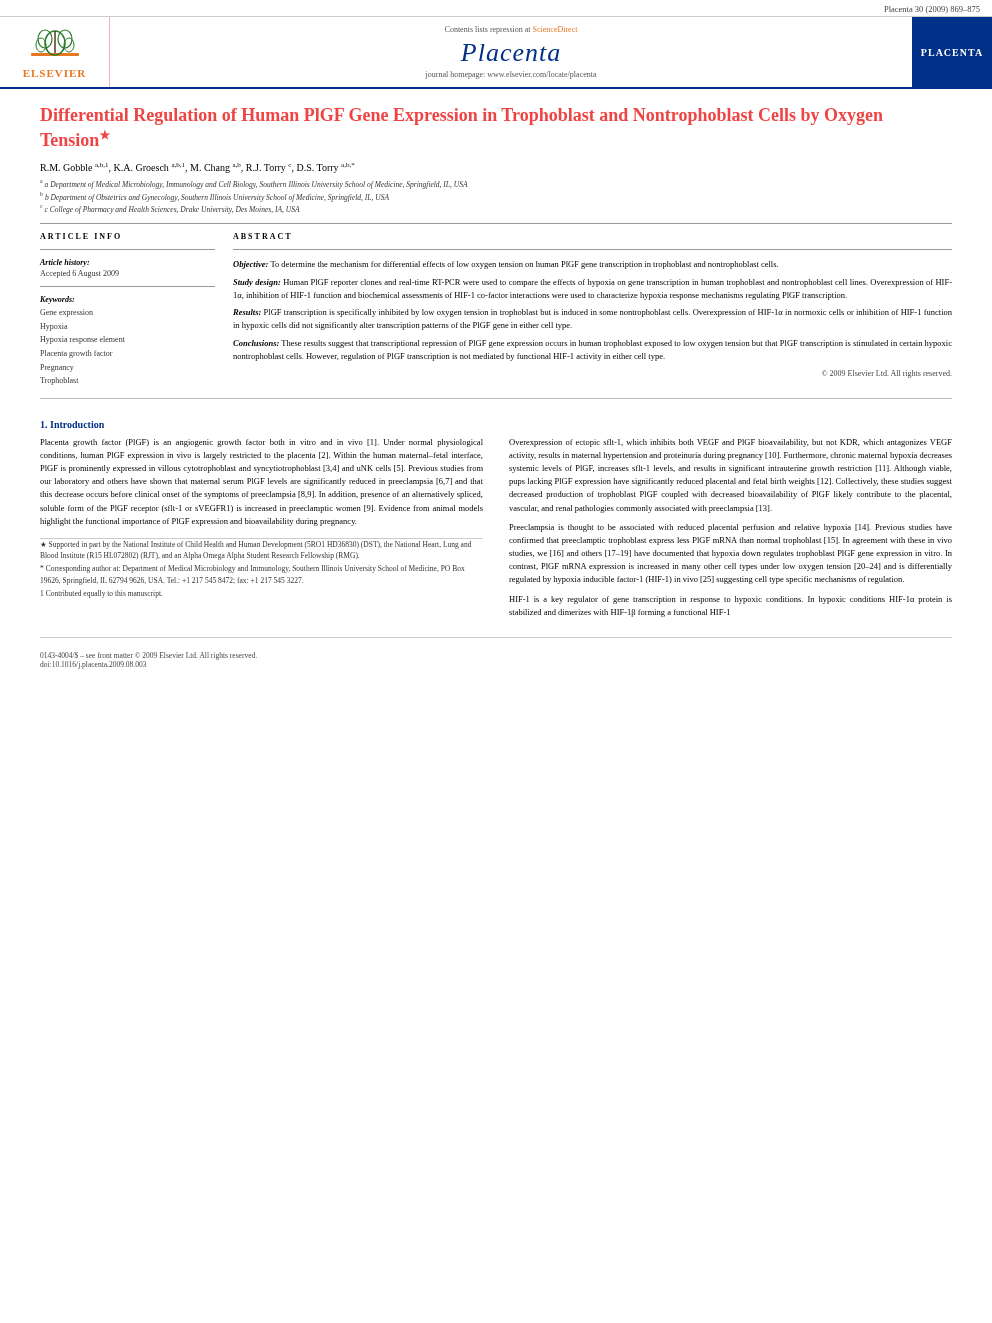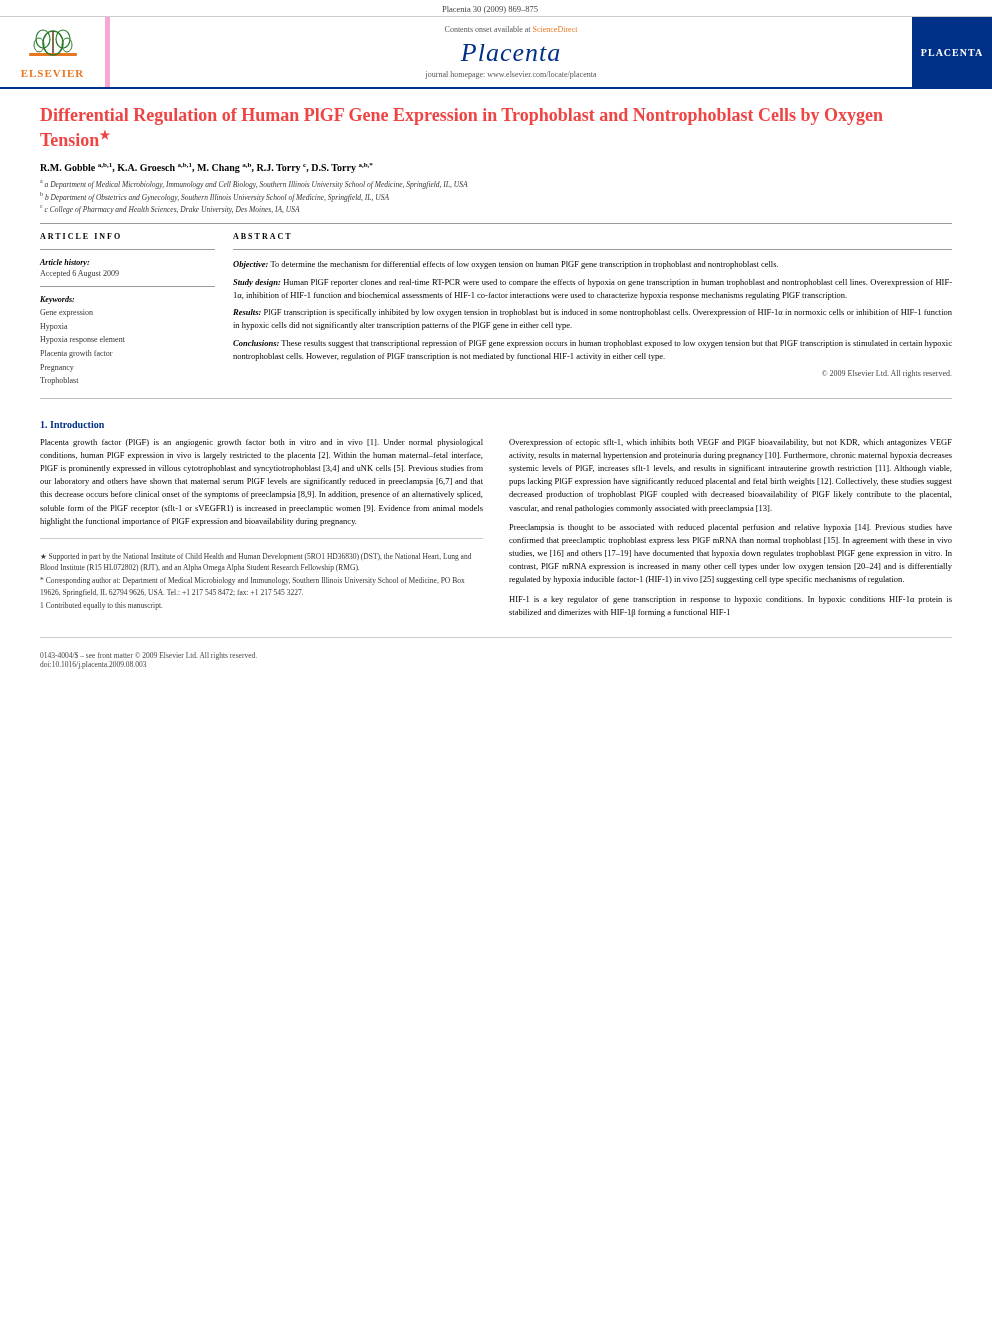--- a/index.html
+++ b/index.html
@@ -8,42 +8,42 @@
       font-family: 'Times New Roman', Times, serif;
       font-size: 9.5px;
       color: #000;
       width: 992px;
       min-height: 1323px;
     }
 
     
     .top-bar {
       background: #fff;
-      text-align: center;
+      text-align: right;
       font-size: 8.5px;
       color: #444;
       padding: 4px 12px 2px 0;
       border-bottom: 1px solid #ccc;
     }
 
     .journal-header {
       display: flex;
       align-items: stretch;
       border-bottom: 2px solid #003087;
       margin-bottom: 0;
     }
 
     .elsevier-logo {
       width: 110px;
       min-height: 70px;
       display: flex;
       flex-direction: column;
       align-items: center;
       justify-content: center;
-      border-right: 5px solid #f9a8d4;
+      border-right: 1px solid #f9a8d4;
       padding: 6px;
     }
 
     .journal-center {
       flex: 1;
       display: flex;
       flex-direction: column;
       align-items: center;
       justify-content: center;
       padding: 4px 0;
@@ -106,21 +106,20 @@
 
     .article-title .star {
       font-size: 12px;
       vertical-align: super;
     }
 
     .authors {
       font-size: 10px;
       color: #000;
       margin-bottom: 4px;
-      font-weight: bold;
     }
 
     .authors sup {
       font-size: 7px;
     }
 
     .affiliations {
       font-size: 7.5px;
       font-style: italic;
       color: #333;
@@ -247,21 +246,21 @@
       color: #000;
       line-height: 1.55;
       text-align: justify;
       margin-bottom: 6px;
     }
 
     
     .footnotes-area {
       margin-top: 10px;
       border-top: 1px solid #ccc;
-      padding-top: 12px;
+      padding-top: 0;
     }
 
     .footnote-line {
       font-size: 7.5px;
       color: #333;
       line-height: 1.5;
       margin-bottom: 2px;
     }
 
     
@@ -306,21 +305,21 @@
       <ellipse cx="16" cy="14" rx="7" ry="9" fill="none" stroke="#2a7a2a" stroke-width="1.2"></ellipse>
       <ellipse cx="36" cy="14" rx="7" ry="9" fill="none" stroke="#2a7a2a" stroke-width="1.2"></ellipse>
       <ellipse cx="12" cy="20" rx="5" ry="7" fill="none" stroke="#2a7a2a" stroke-width="1"></ellipse>
       <ellipse cx="40" cy="20" rx="5" ry="7" fill="none" stroke="#2a7a2a" stroke-width="1"></ellipse>
     </svg>
     <div class="elsevier-text">ELSEVIER</div>
   </div>
 
   <div class="journal-center">
     <div class="contents-line">
-      <span>Contents onset available at</span>
+      <span>Contents lists repression at</span>
       <span class="sciencedirect-link" style="color:#e87722;">ScienceDirect</span>
     </div>
     <div class="journal-name">Placenta</div>
     <div class="homepage-line">journal homepage: www.elsevier.com/locate/placenta</div>
   </div>
 
   <div class="journal-right">
     <div class="placenta-badge">PLACENTA</div>
   </div>
 </div>

